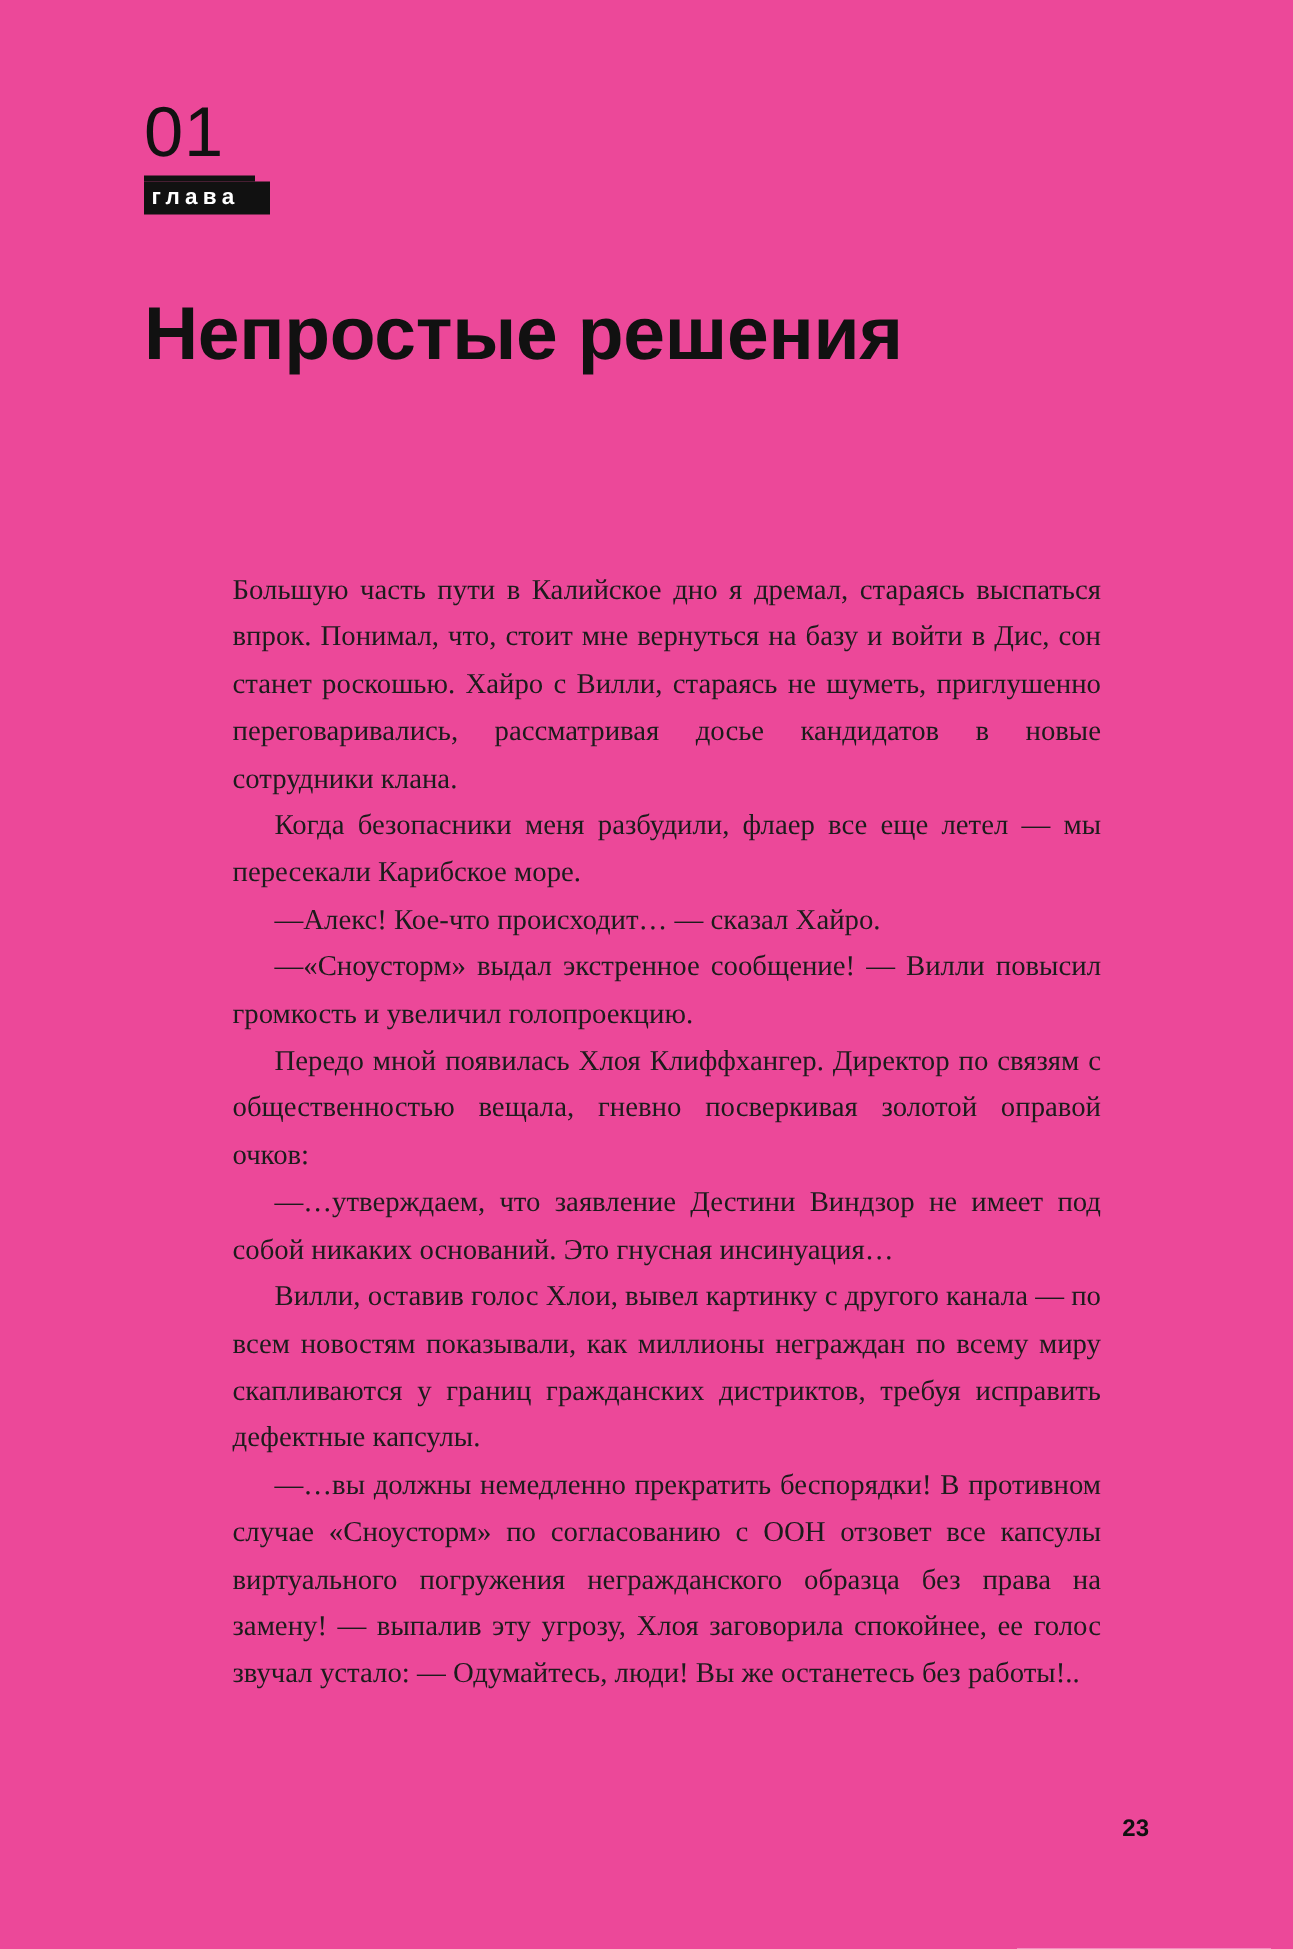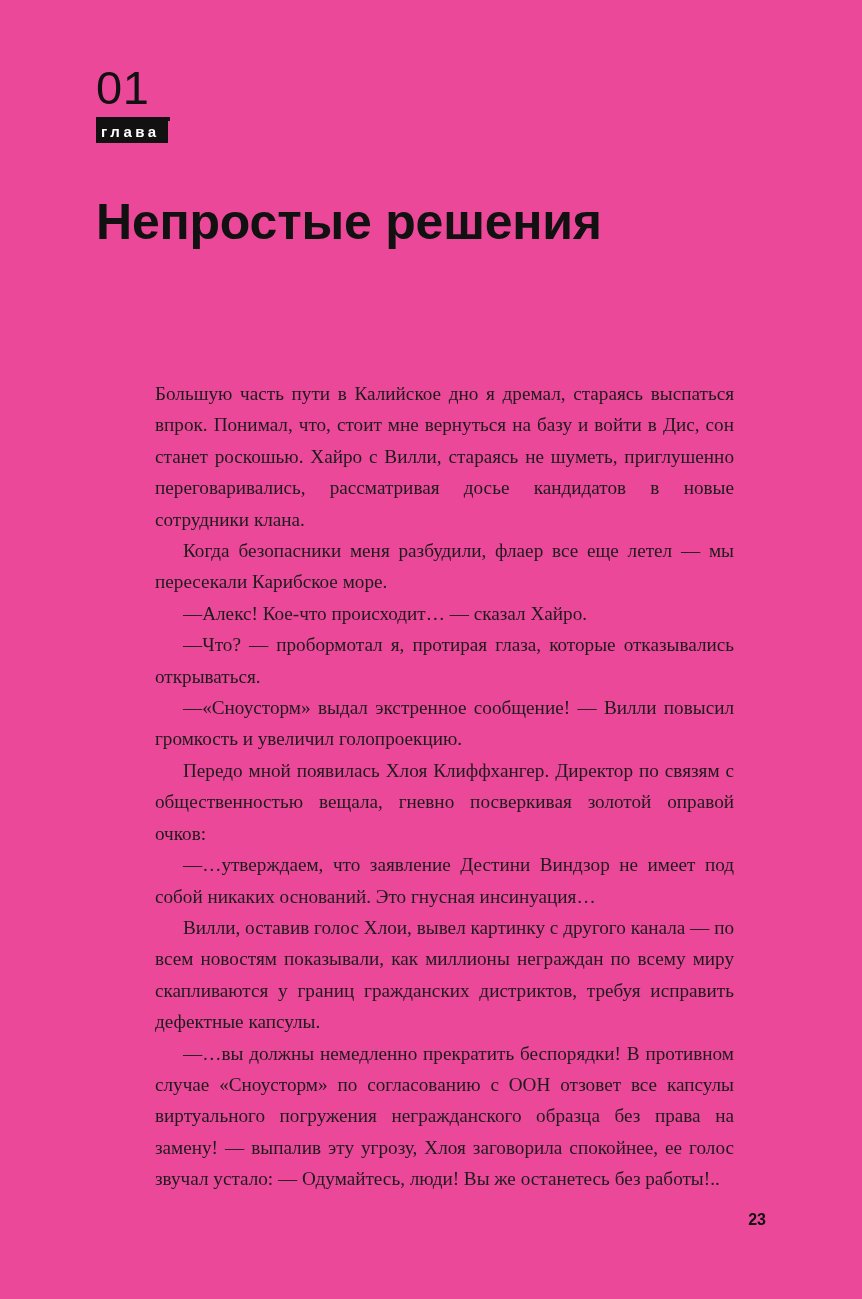--- a/index.html
+++ b/index.html
@@ -48,21 +48,21 @@
     display: inline-block;
   }
   .chapter-label {
     display: inline-block;
     background: #111111;
     color: #ffffff;
     font-family: "Liberation Sans", sans-serif;
     font-size: 15px;
     font-weight: 700;
     letter-spacing: 3.5px;
-    padding: 2px 8px 3px 5px;
+    padding: 2px 20px 3px 5px;
     text-transform: lowercase;
   }
 
   
   .chapter-title {
     position: absolute;
     left: 96px;
     top: 160px;
     width: 680px;
     font-family: "Liberation Sans", sans-serif;
@@ -119,21 +119,20 @@
       <span class="chapter-label">глава</span>
     </div>
   </div>
 
   <h1 class="chapter-title">Непростые решения</h1>
 
   <div class="body-text">
     <p class="first">Большую часть пути в Калийское дно я дремал, стараясь выспаться впрок. Понимал, что, стоит мне вернуться на базу и войти в Дис, сон станет роскошью. Хайро с Вилли, стараясь не шуметь, приглушенно переговаривались, рассматривая досье кандидатов в новые сотрудники клана.</p>
     <p>Когда безопасники меня разбудили, флаер все еще летел — мы пересекали Карибское море.</p>
     <p>—Алекс! Кое-что происходит… — сказал Хайро.</p>
-    <p>—Что? — пробормотал я, протирая глаза, которые отказывались открываться.</p>
     <p>—«Сноусторм» выдал экстренное сообщение! — Вилли повысил громкость и увеличил голопроекцию.</p>
     <p>Передо мной появилась Хлоя Клиффхангер. Директор по связям с общественностью вещала, гневно посверкивая золотой оправой очков:</p>
     <p>—…утверждаем, что заявление Дестини Виндзор не имеет под собой никаких оснований. Это гнусная инсинуация…</p>
     <p>Вилли, оставив голос Хлои, вывел картинку с другого канала — по всем новостям показывали, как миллионы неграждан по всему миру скапливаются у границ гражданских дистриктов, требуя исправить дефектные капсулы.</p>
     <p>—…вы должны немедленно прекратить беспорядки! В противном случае «Сноусторм» по согласованию с ООН отзовет все капсулы виртуального погружения негражданского образца без права на замену! — выпалив эту угрозу, Хлоя заговорила спокойнее, ее голос звучал устало: — Одумайтесь, люди! Вы же останетесь без работы!..</p>
   </div>
 
   <div class="folio">23</div>
 
 </div>

